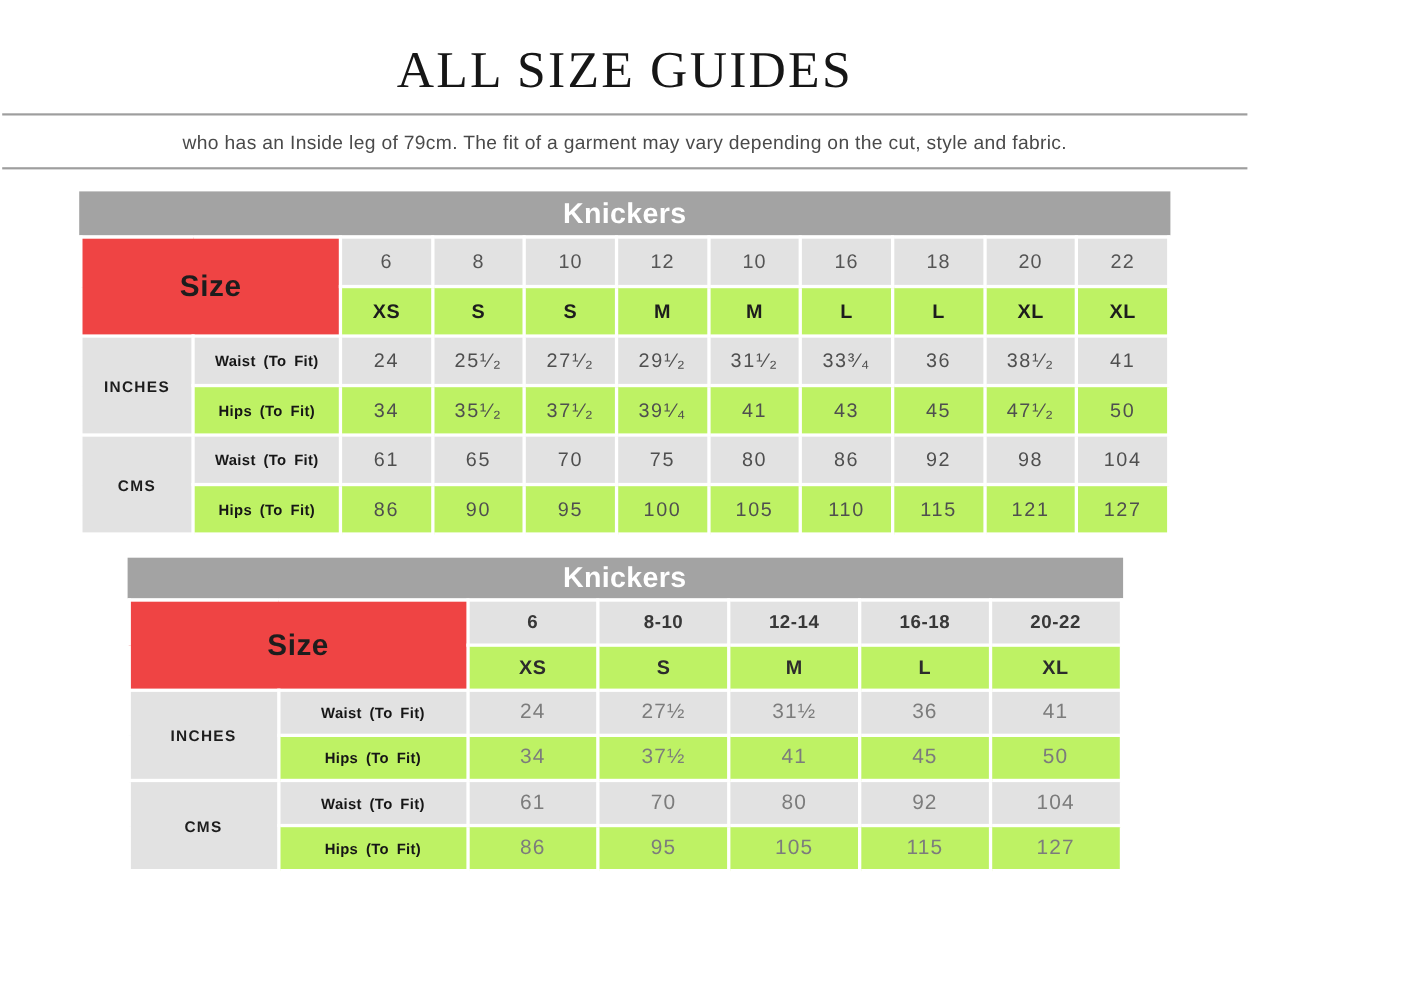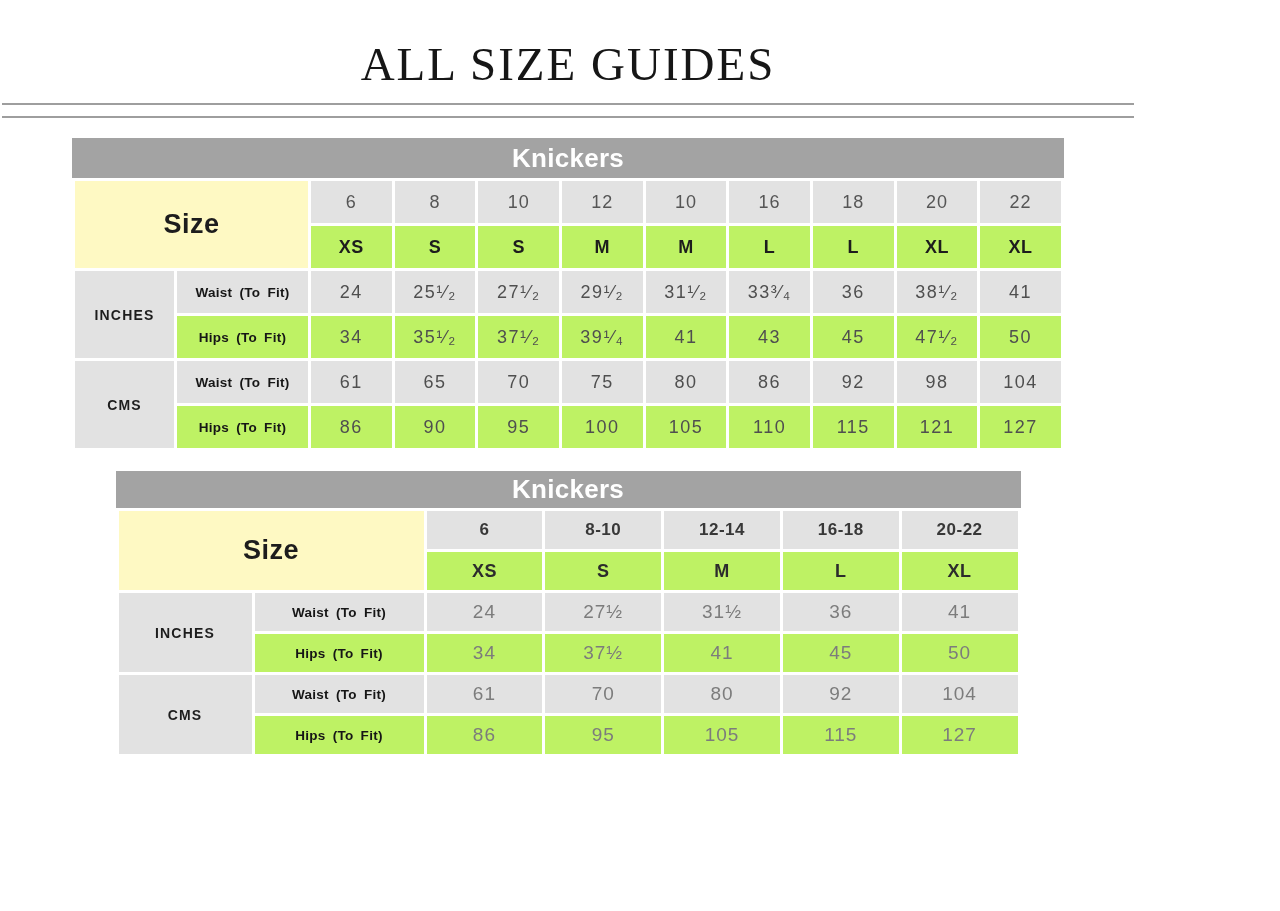--- a/index.html
+++ b/index.html
@@ -62,21 +62,21 @@
     vertical-align:middle;
     padding:0;
   }
   #table-1 table.size-table tr{height:45px;}
   #table-2 table.size-table tr{height:41px;}
 
   .c-dark{background:#e2e2e2;}
   .c-light{background:#bef264;}
 
   .size-cell{
-    background:#fef9c3;
+    background:#ef4444;
     font-size:27px;
     font-weight:600;
     color:#1d1d1d;
     letter-spacing:0.5px;
   }
   .unit-cell{
     background:#e2e2e2;
     font-size:14px;
     font-weight:700;
     color:#1d1d1d;
@@ -103,20 +103,21 @@
 </head>
 <body>
 
 <div class="page">
 
   <h1 class="page-title">ALL SIZE GUIDES</h1>
 
   <div class="rule top"></div>
 
   <div class="intro">
+    <div>who has an Inside leg of 79cm. The fit of a garment may vary depending on the cut, style and fabric.</div>
   </div>
 
   <div class="rule bottom"></div>
 
   <div class="tbl-wrap" id="table-1">
       <div class="band">Knickers</div>
       <table class="size-table">
         <colgroup>
           <col style="width: 102px;">
           <col style="width: 134px;">

